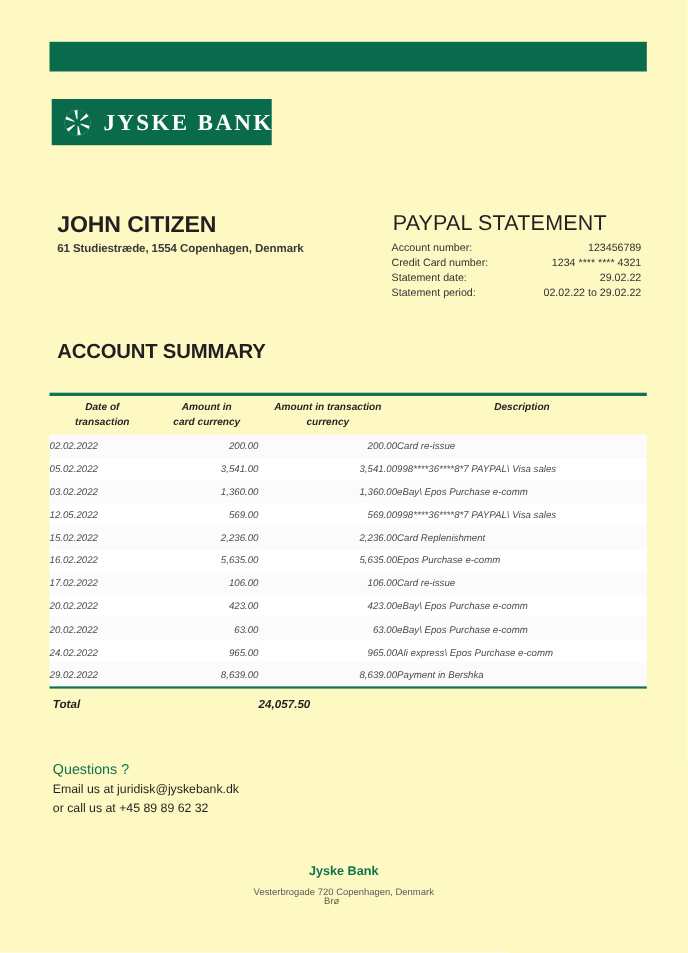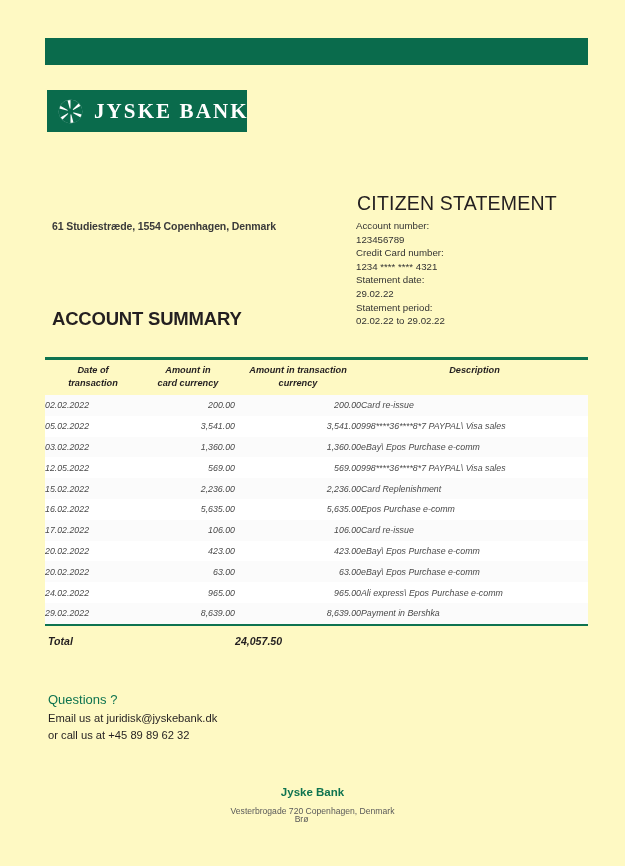--- a/index.html
+++ b/index.html
@@ -98,21 +98,20 @@
     width: 227px;
     font-size: 9.7px;
     color: #333333;
   }
   .stmt-row {
     display: flex;
     justify-content: space-between;
     align-items: baseline;
     line-height: 13.6px;
     white-space: nowrap;
-    flex-direction: column;
   }
   .stmt-row .k { font-weight: 400; }
   .stmt-row .v { font-weight: 400; text-align: right; }
 
   
   .summary-title {
     position: absolute;
     left: 52px;
     top: 308px;
     font-size: 18.5px;
@@ -265,23 +264,24 @@
         <path d="M50 3 A47 47 0 0 1 83 17 L55 45 A12 12 0 0 0 50 41 Z" transform="rotate(120 50 50)"></path>
         <path d="M50 3 A47 47 0 0 1 83 17 L55 45 A12 12 0 0 0 50 41 Z" transform="rotate(180 50 50)"></path>
         <path d="M50 3 A47 47 0 0 1 83 17 L55 45 A12 12 0 0 0 50 41 Z" transform="rotate(240 50 50)"></path>
         <path d="M50 3 A47 47 0 0 1 83 17 L55 45 A12 12 0 0 0 50 41 Z" transform="rotate(300 50 50)"></path>
       </g>
       <circle cx="50" cy="50" r="47" fill="none" stroke="#0a6b4c" stroke-width="2"></circle>
     </svg>
     <span class="logo-word">JYSKE BANK</span>
   </div>
 
+  <div class="cust-name">JOHN CITIZEN</div>
   <div class="cust-addr">61 Studiestræde, 1554 Copenhagen, Denmark</div>
 
-  <div class="stmt-title">CITIZEN STATEMENT</div>
+  <div class="stmt-title">PAYPAL STATEMENT</div>
 
   <div class="stmt-rows">
     <div class="stmt-row">
       <span class="k">Account number:</span>
       <span class="v">123456789</span>
     </div>
     <div class="stmt-row">
       <span class="k">Credit Card number:</span>
       <span class="v">1234 **** **** 4321</span>
     </div>

